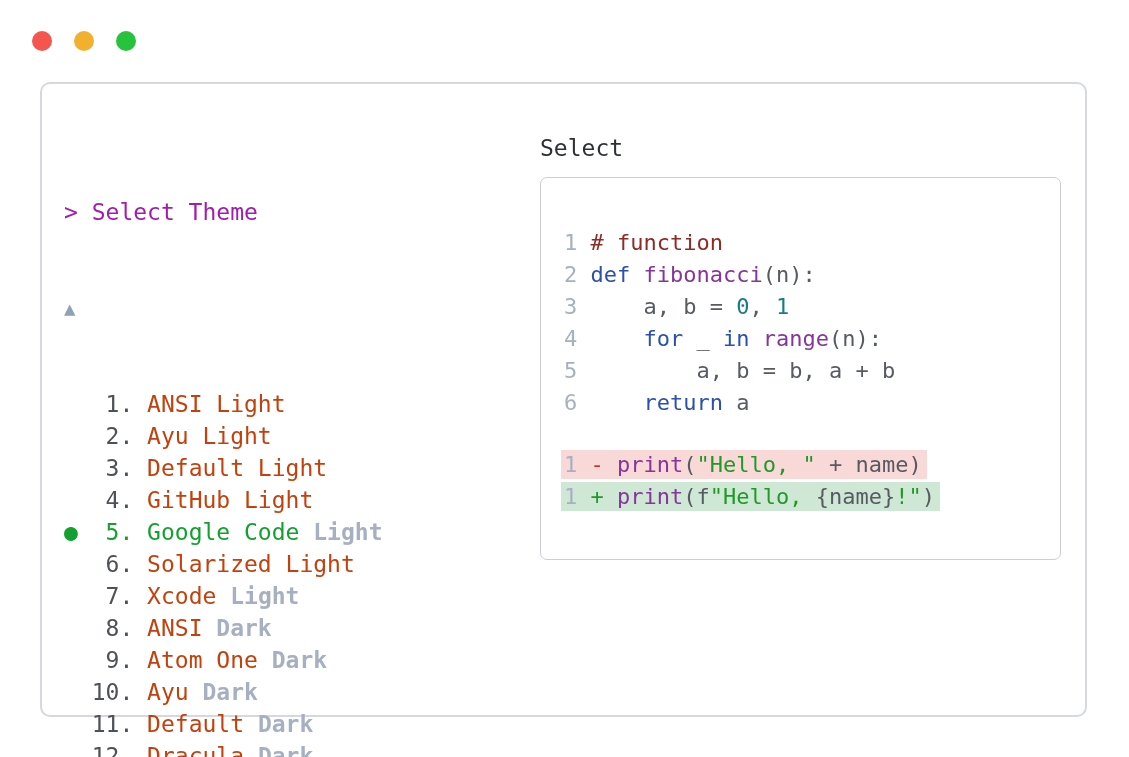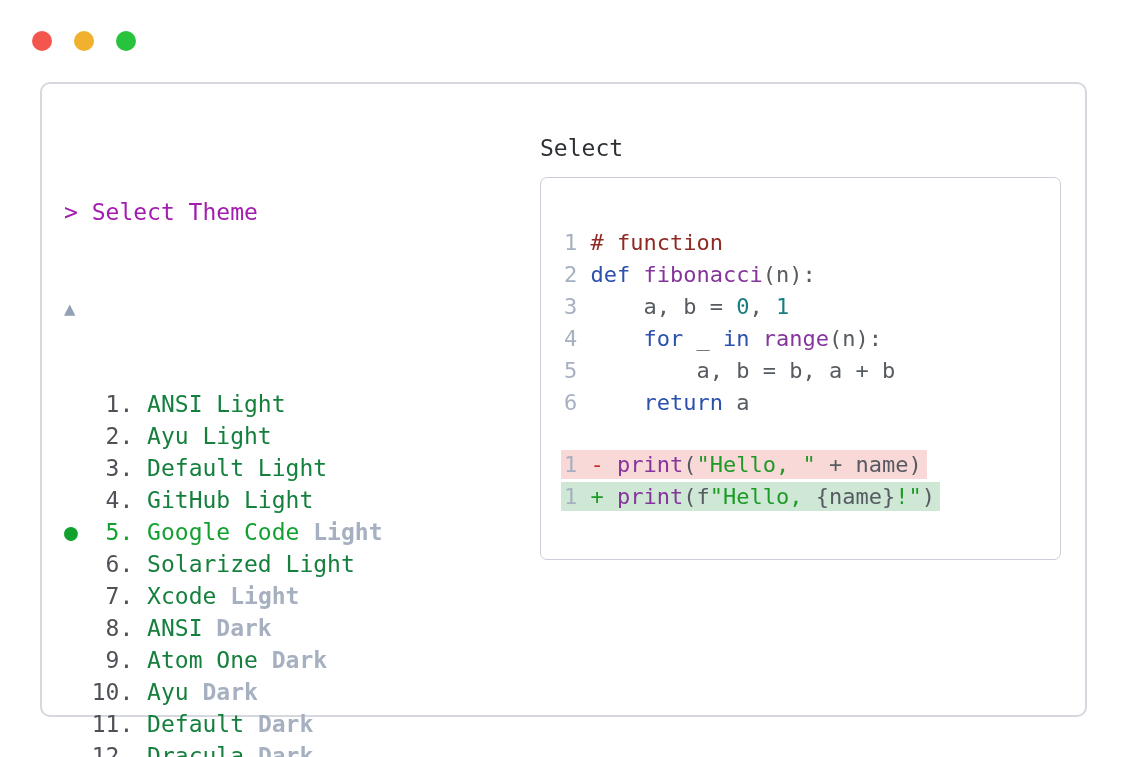--- a/index.html
+++ b/index.html
@@ -20,21 +20,21 @@
     box-sizing:border-box;
   }
 
   
   .left-col {
     position:absolute; left:22px; top:48px;
     font-size:23px; line-height:32px; white-space:pre; color:#4e5257;
   }
   .prompt { color:#a21caf; }
   .arrow-up { color:#93a1b4; font-size:19px; }
-  .t-row .name { color:#15803d; }
+  .t-row .name { color:#c2410c; }
   .green { color:var(--green); }
   .mk.sel { color:var(--green); }
   .dim { color:var(--dim);font-weight:bold; }
 
   
   .preview { position:absolute; left:498px; top:48px; }
   .preview-title { font-size:23px; line-height:32px; color:#2d3135; }
   .preview-box {
     margin-top:13px; width:521px; height:383px; box-sizing:border-box;
     border:1.5px solid #c9ced7; border-radius:7px; background:#ffffff;

